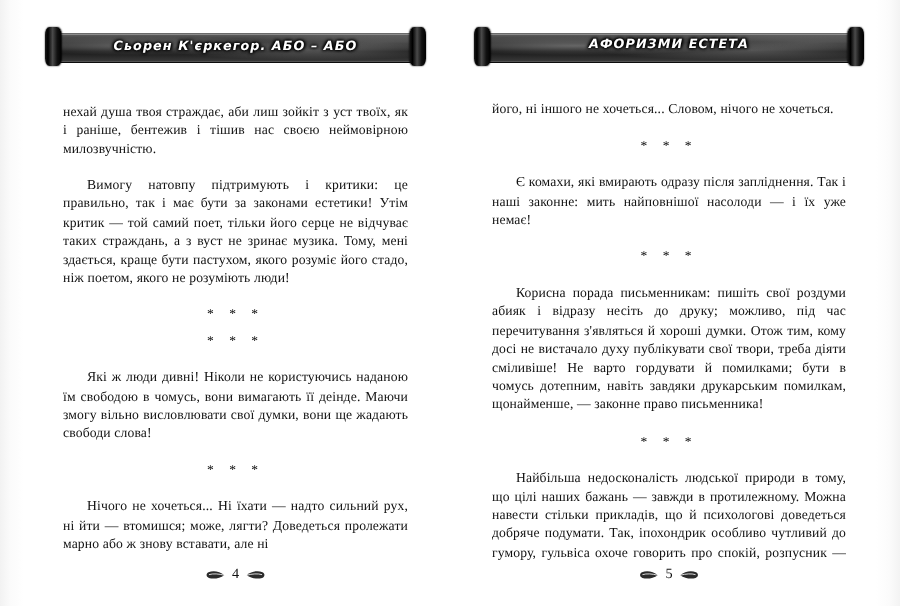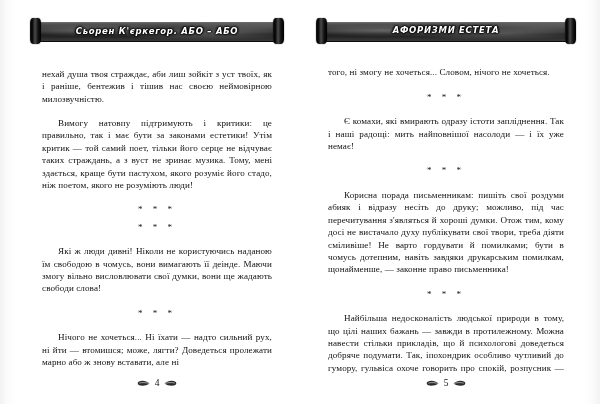--- a/index.html
+++ b/index.html
@@ -186,23 +186,23 @@
   <div class="page page-right">
 
     <div class="banner">
       <div class="banner-scroll"></div>
       <div class="banner-cap left"></div>
       <div class="banner-cap right"></div>
       <div class="banner-title">АФОРИЗМИ ЕСТЕТА</div>
     </div>
 
     <div class="body-text">
-      <p class="para cont">того, ні змогу не хочеться... Словом, нічого не хочеться.</p>
-      <div class="sep">* * *</div>
-      <p class="para">Є комахи, які вмирають одразу істоти запліднення. Так і наші радощі: мить найповнішої насолоди — і їх уже немає!</p>
+      <p class="para cont">його, ні іншого не хочеться... Словом, нічого не хочеться.</p>
+      <div class="sep">* * *</div>
+      <p class="para">Є комахи, які вмирають одразу після запліднення. Так і наші законне: мить найповнішої насолоди — і їх уже немає!</p>
       <div class="sep">* * *</div>
       <p class="para">Корисна порада письменникам: пишіть свої роздуми абияк і відразу несіть до друку; можливо, під час перечитування з'являться й хороші думки. Отож тим, кому досі не вистачало духу публікувати свої твори, треба діяти сміливіше! Не варто гордувати й помилками; бути в чомусь дотепним, навіть завдяки друкарським помилкам, щонайменше, — законне право письменника!</p>
       <div class="sep">* * *</div>
       <p class="para">Найбільша недосконалість людської природи в тому, що цілі наших бажань — завжди в протилежному. Можна навести стільки прикладів, що й психологові доведеться добряче подумати. Так, іпохондрик особливо чутливий до гумору, гульвіса охоче говорить про спокій, розпусник — про мо-</p>
     </div>
 
     <div class="folio">
       <span class="leaf">
         <svg viewBox="0 0 26 14" width="13" height="7" aria-hidden="true">
           <path d="M25 7 C19 1.5 10 0.5 4 3 C0.5 4.5 0.5 9 4.5 10.5 C10 12.5 19 11.5 25 7 Z" fill="#2b2b2b"></path>

